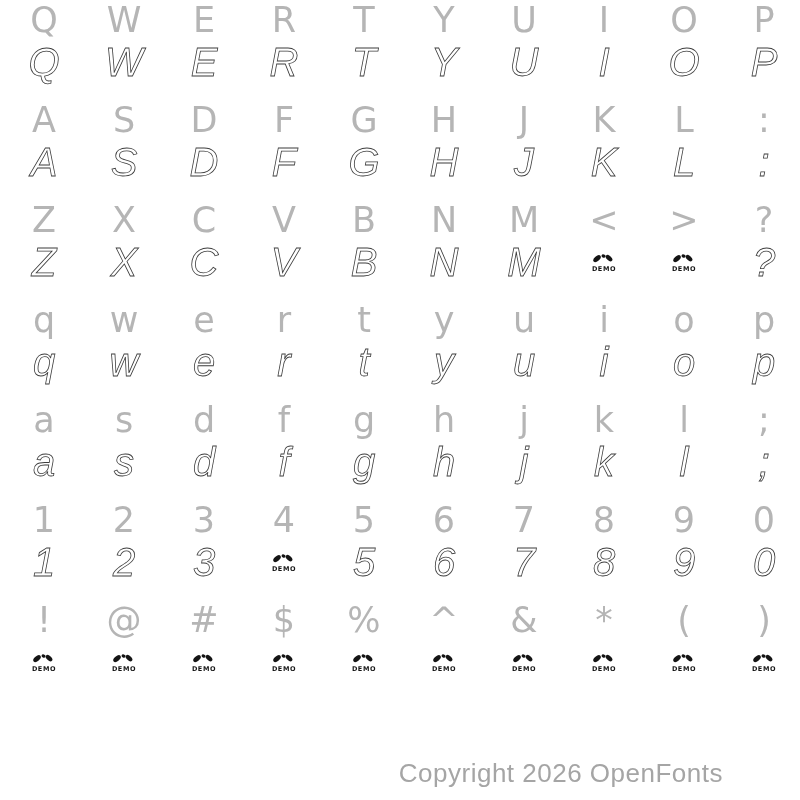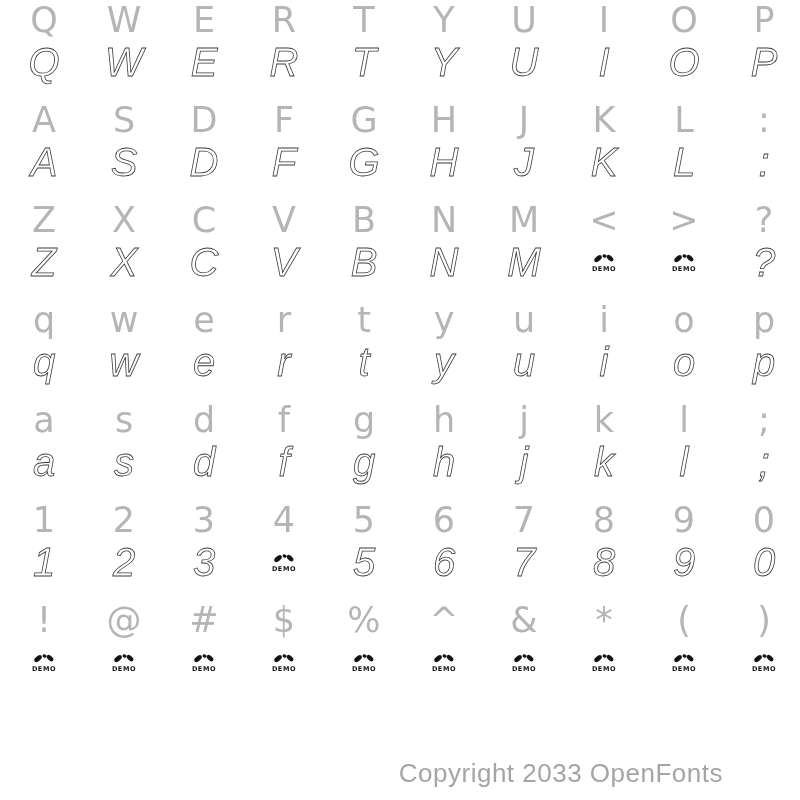--- a/index.html
+++ b/index.html
@@ -55,21 +55,20 @@
     flex-direction: column;
     align-items: center;
     justify-content: center;
     -webkit-text-stroke: 0;
     color: #141414;
     font-style: normal;
   }
   .demo-mark {
     display: flex;
     flex-direction: column;
-    align-items: center;
     line-height: normal;
   }
   .demo-mark svg { display: block; }
   .demo-word {
     font-family: "DejaVu Sans", sans-serif;
     font-size: 6.5px;
     font-weight: 700;
     letter-spacing: 0.6px;
     line-height: 7px;
     margin-top: 1px;
@@ -384,13 +383,13 @@
               <ellipse cx="12.6" cy="4.3" rx="2.2" ry="1.8" transform="rotate(12 12.6 4.3)"></ellipse>
               <ellipse cx="18.6" cy="6.6" rx="4.3" ry="2.5" transform="rotate(42 18.6 6.6)"></ellipse>
             </svg>
             <span class="demo-word">DEMO</span>
           </span>
         </span>
       </div>
     </div>
   </div>
 
-<div class="copyright">Copyright 2033 OpenFonts</div>
+<div class="copyright">Copyright 2026 OpenFonts</div>
 
 </body></html>

